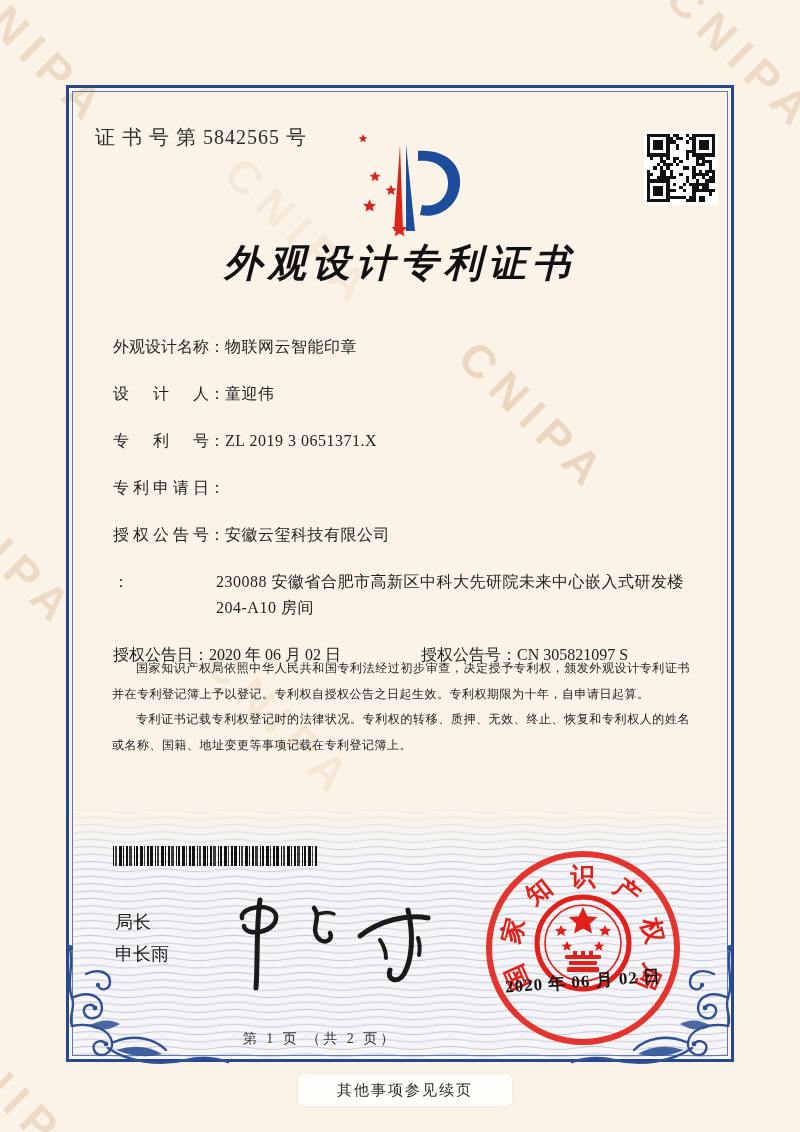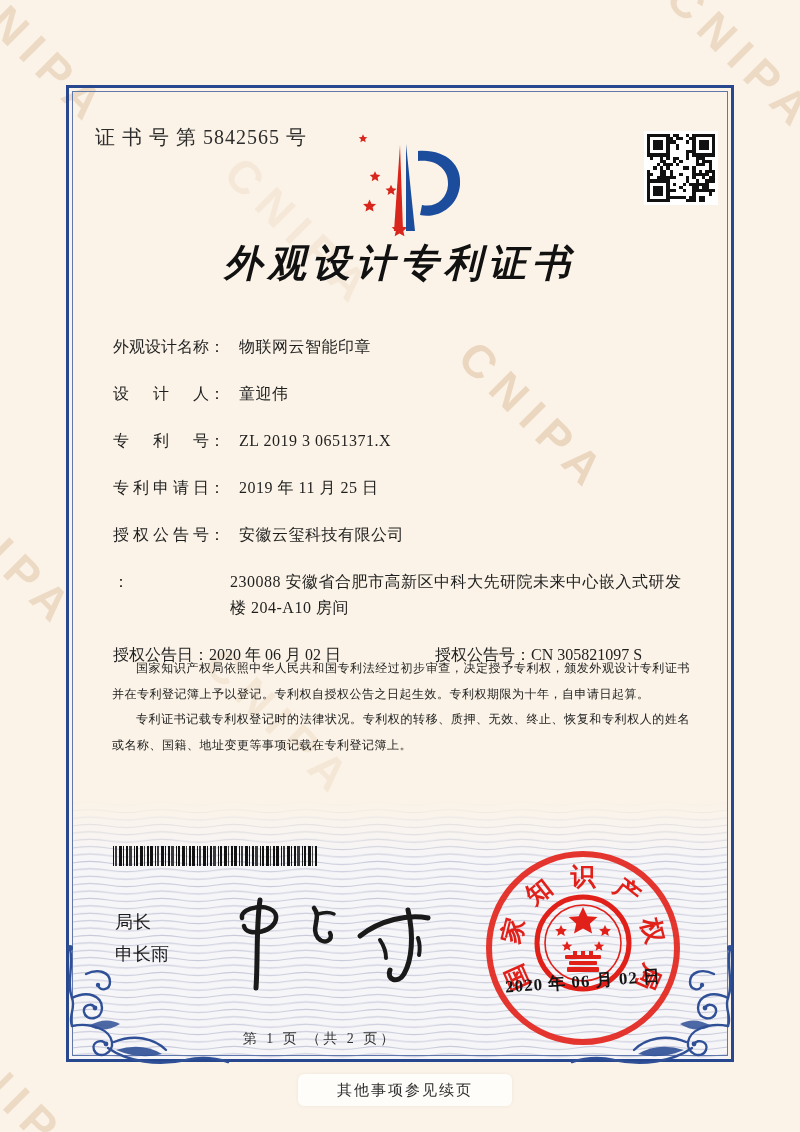--- a/index.html
+++ b/index.html
@@ -51,21 +51,21 @@
   }
   .logo{left:334px;top:131px;}
   .qr{left:644px;top:131px;width:74px;height:74px;background:#fff;padding:3px;box-sizing:border-box;}
   .qr svg{display:block;width:100%;height:100%;}
   .title{
     left:0;top:238px;width:800px;text-align:center;
     font-size:38px;font-weight:bold;letter-spacing:6px;color:#111;font-style:italic;
   }
   
   .fields{left:113px;top:334px;width:578px;font-size:16px;color:#1f1f1f;}
-  .frow{display:flex;margin-bottom:21px;line-height:26px;gap:14px;}
+  .frow{display:flex;margin-bottom:21px;line-height:26px;}
   .frow .lblwrap{flex:0 0 103px;display:flex;}
   .frow .lbl{display:inline-block;width:96px;text-align:justify;text-align-last:justify;}
   .frow .val{flex:1;letter-spacing:.5px;}
   .frow.two{display:flex;}
   .frow.two .pair1{flex:0 0 308px;display:flex;}
   .frow.two .pair2{display:flex;}
   .frow.two .plbl{white-space:nowrap;}
   
   .paras{
     left:112px;top:656px;width:578px;
@@ -415,21 +415,20 @@
         <span class="lbl">专利号</span>
         <span>：</span>
       </span>
     <span class="val">ZL 2019 3 0651371.X</span>
   </div>
   <div class="frow">
     <span class="lblwrap">
         <span class="lbl">专利申请日</span>
         <span>：</span>
       </span>
-    <span class="val">2019 年 11 月 25 日</span>
   </div>
   <div class="frow">
     <span class="lblwrap">
         <span class="lbl">授权公告号</span>
         <span>：</span>
       </span>
     <span class="val">安徽云玺科技有限公司</span>
   </div>
   <div class="frow">
     <span class="lblwrap">

